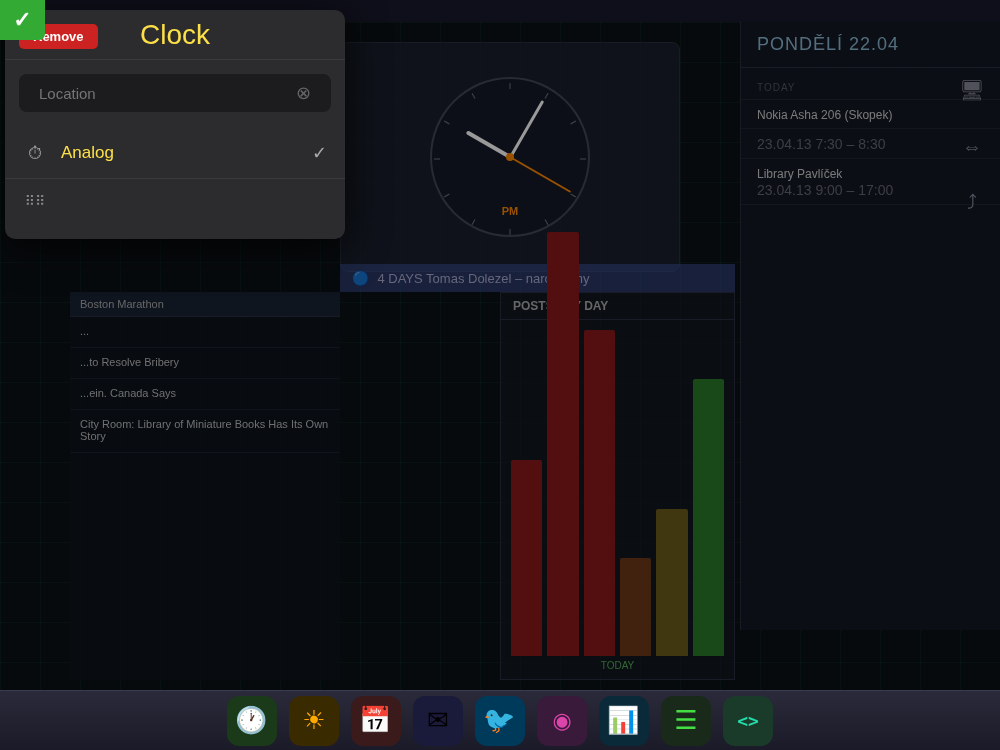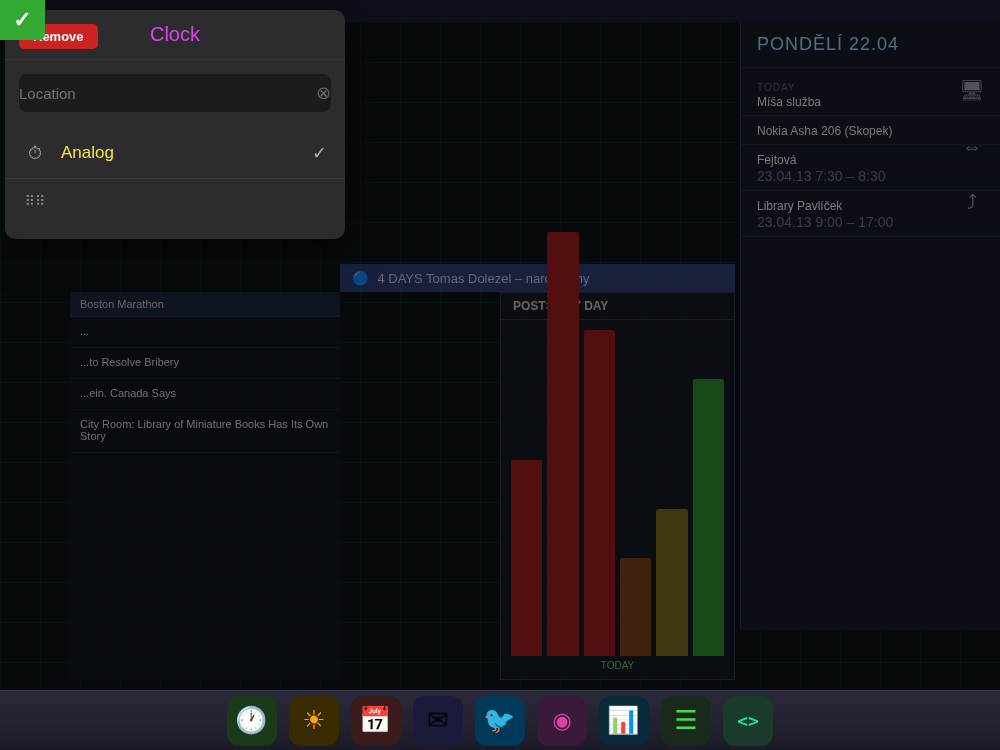--- a/index.html
+++ b/index.html
@@ -336,21 +336,21 @@
     
     .location-row {
       padding: 14px 14px 8px 14px;
     }
 
     .location-input-wrap {
       background: #1c1c1e;
       border-radius: 8px;
       display: flex;
       align-items: center;
-      padding: 10px 0;
+      padding: 10px 20px;
     }
 
     .location-input {
       background: none;
       border: none;
       outline: none;
       color: #888;
       font-size: 15px;
       flex: 1;
     }
@@ -403,42 +403,64 @@
 <body>
 
 <div class="dashboard-bg">
   <div class="grid-overlay"></div>
 
   <div class="right-panel">
     <div class="right-panel-header">PONDĚLÍ 22.04</div>
     <div class="calendar-items">
       <div class="cal-item">
         <div class="cal-item-label">TODAY</div>
-        <div class="cal-item-title">Míša služba</div>
       </div>
       <div class="cal-item">
         <div class="cal-item-title">Nokia Asha 206 (Skopek)</div>
       </div>
       <div class="cal-item">
-        <div class="cal-item-title">Fejtová</div>
         <div class="cal-item-sub">23.04.13 7:30 – 8:30</div>
       </div>
       <div class="cal-item">
         <div class="cal-item-title">Library Pavlíček</div>
         <div class="cal-item-sub">23.04.13 9:00 – 17:00</div>
       </div>
     </div>
   </div>
 
   <div class="right-icons">
     <div class="right-icon">🖥</div>
     <div class="right-icon">⇔</div>
     <div class="right-icon">⤴</div>
   </div>
 
+  <div class="clock-area">
+    <div class="analog-clock">
+      <div class="clock-face">
+
+        <div class="tick" style="transform: rotate(0deg) translateX(-50%);"></div>
+        <div class="tick" style="transform: rotate(30deg) translateX(-50%);"></div>
+        <div class="tick" style="transform: rotate(60deg) translateX(-50%);"></div>
+        <div class="tick" style="transform: rotate(90deg) translateX(-50%);"></div>
+        <div class="tick" style="transform: rotate(120deg) translateX(-50%);"></div>
+        <div class="tick" style="transform: rotate(150deg) translateX(-50%);"></div>
+        <div class="tick" style="transform: rotate(180deg) translateX(-50%);"></div>
+        <div class="tick" style="transform: rotate(210deg) translateX(-50%);"></div>
+        <div class="tick" style="transform: rotate(240deg) translateX(-50%);"></div>
+        <div class="tick" style="transform: rotate(270deg) translateX(-50%);"></div>
+        <div class="tick" style="transform: rotate(300deg) translateX(-50%);"></div>
+        <div class="tick" style="transform: rotate(330deg) translateX(-50%);"></div>
+        <div class="hand hour-hand"></div>
+        <div class="hand minute-hand"></div>
+        <div class="hand second-hand"></div>
+        <div class="clock-center"></div>
+        <div class="clock-pm">PM</div>
+      </div>
+    </div>
+  </div>
 
   <div class="event-banner">
     <span class="event-icon">🔵</span>
     <span class="event-text">4 DAYS  Tomas Dolezel – narozeniny</span>
   </div>
 
   <div class="news-area">
     <div class="news-header">Boston Marathon</div>
     <div class="news-item">
       <div class="news-item-title">...</div>
@@ -500,21 +522,21 @@
 </div>
 
 <div class="modal-overlay"></div>
 
 <div class="green-check">✓</div>
 
 <div class="clock-popup">
 
   <div style="position:relative; height:50px; display:flex; align-items:center; justify-content:center; border-bottom:1px solid #3a3a3c;">
     <button class="remove-btn">Remove</button>
-    <span style="color:#d946ef; font-size:20px; font-weight:300;">Clock</span>
+    <span style="color:#fde047; font-size:28px; font-weight:300;">Clock</span>
   </div>
 
   <div class="location-row">
     <div class="location-input-wrap">
       <input class="location-input" type="text" placeholder="Location" style="">
       <span class="location-clear">⊗</span>
     </div>
   </div>
 
   <div class="options-list">

